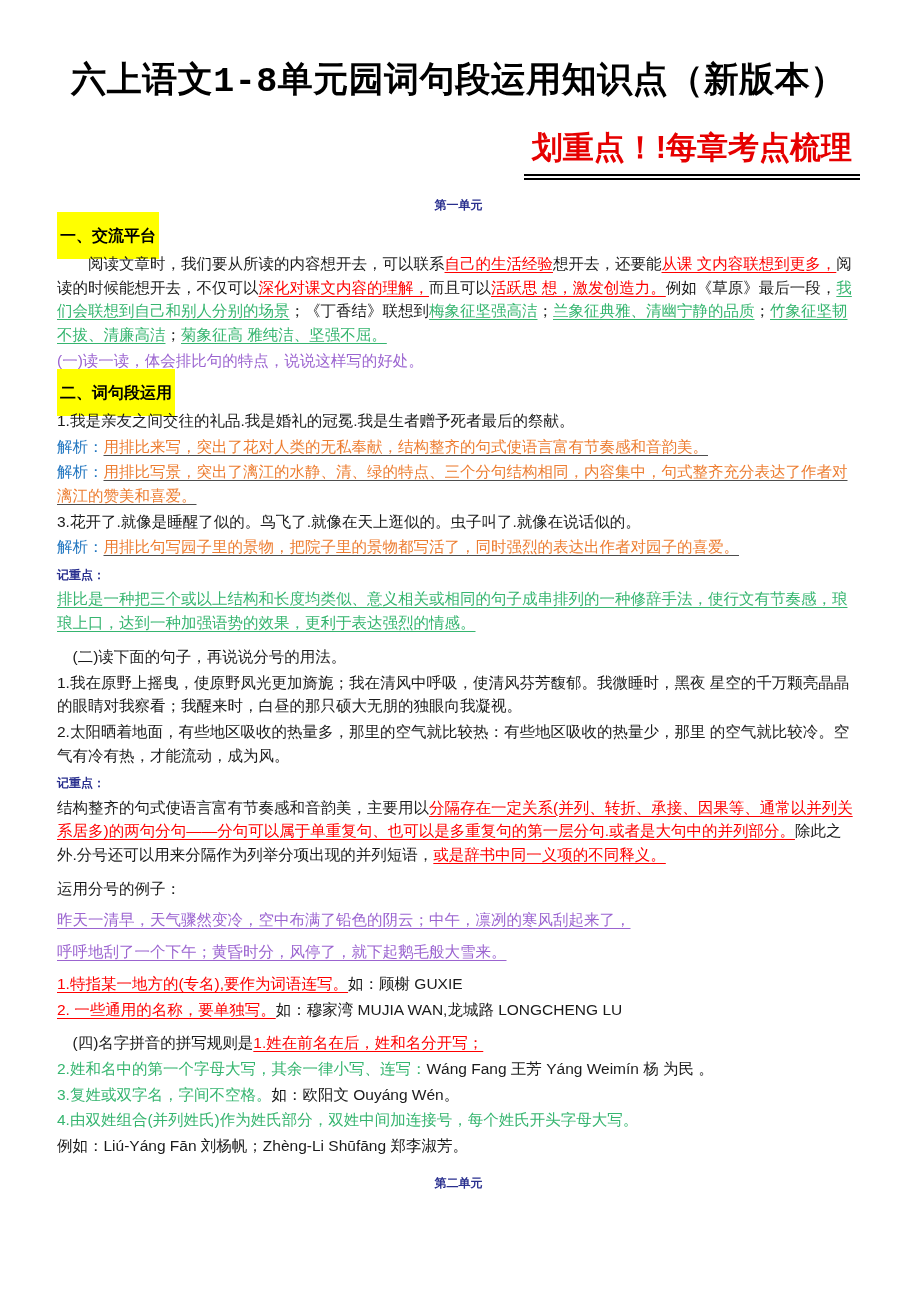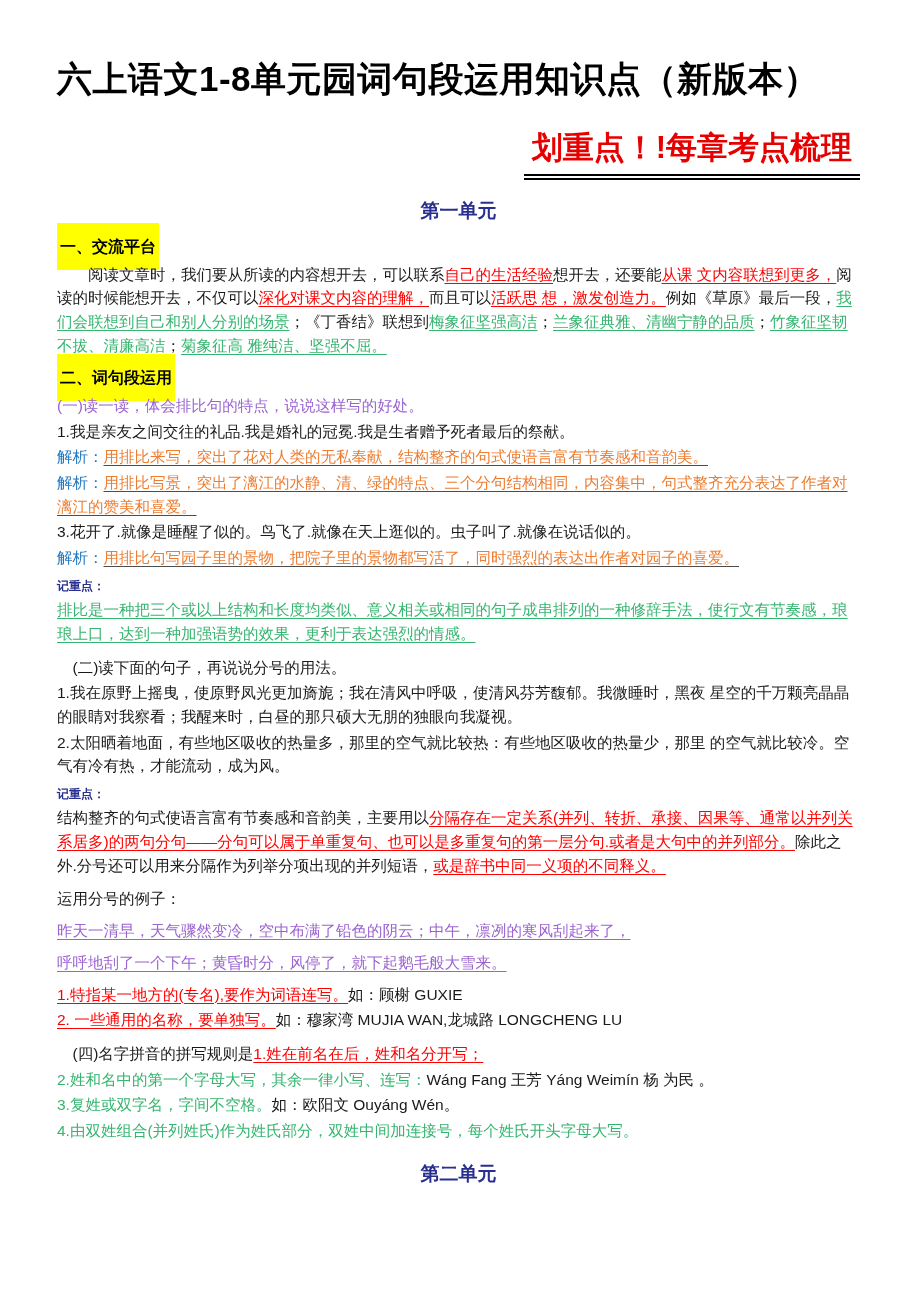--- a/index.html
+++ b/index.html
@@ -1,22 +1,22 @@
 <!DOCTYPE html>
 <html lang="zh"><head>
 <meta charset="utf-8">
 <style>
   html,body{margin:0;padding:0;background:#ffffff;}
   body{width:917px;font-family:"Liberation Sans","DejaVu Sans",sans-serif;color:#1a1a1a;}
   .page{padding:6px 57px 26px 57px;}
-  .doc-title{font-size:35px;font-weight:900;text-align:left;margin:50px 0 0 0;color:#000;letter-spacing:0.5px;}
+  .doc-title{font-size:35px;font-weight:900;text-align:center;margin:50px 0 0 0;color:#000;letter-spacing:0.5px;font-family:Liberation Mono, monospace;}
   .subtitle-row{text-align:right;margin:24px 0 4px 0;}
   .doc-subtitle{display:inline-block;font-size:31px;font-weight:900;color:#e60000;margin:0;padding:0 8px 5px 8px;border-bottom:6px double #000;}
   .para{font-size:15.5px;line-height:1.53;margin:2px 0;}
-  .unit{text-align:center;color:#292f8e;font-weight:700;font-size:19px;margin:16px 0 10px 0;}
+  .unit{text-align:center;color:#292f8e;font-weight:700;font-size:12px;margin:16px 0 10px 0;}
   .hl{margin:9px 0 3px 0;font-weight:700;font-size:16px;color:#000;}
   .hl .hlbg{background:#ffff00;padding:15px 3px;}
   .kp{color:#292f8e;font-weight:700;margin:7px 0 3px 0;font-size:12px;}
   .sub{margin-top:10px;}
   .ex{margin:8px 0;}
   .c-k{color:#1a1a1a;}
   .c-r{color:#fe0000;}
   .c-g{color:#35b56f;}
   .c-o{color:#ed7d31;}
   .c-p{color:#9b64d0;}
@@ -31,22 +31,22 @@
   <header>
     <h1 class="doc-title">六上语文1-8单元园词句段运用知识点（新版本）</h1>
     <div class="subtitle-row">
       <h2 class="doc-subtitle">划重点！!每章考点梳理</h2>
     </div>
   </header>
   <main>
       <div class="para unit">第一单元</div>
       <div class="para hl"><span class="hlbg">一、交流平台</span></div>
       <div class="para" style="text-indent: 2em;"><span class="c-k">阅读文章时，我们要从所读的内容想开去，可以联系</span><span class="c-r u">自己的生活经验</span><span class="c-k">想开去，还要能</span><span class="c-r u">从课 文内容联想到更多，</span><span class="c-k">阅读的时候能想开去，不仅可以</span><span class="c-r u">深化对课文内容的理解，</span><span class="c-k">而且可以</span><span class="c-r u">活跃思 想，激发创造力。</span><span class="c-k">例如《草原》最后一段，</span><span class="c-g u">我们会联想到自己和别人分别的场景</span><span class="c-k">；《丁香结》联想到</span><span class="c-g u">梅象征坚强高洁</span><span class="c-k">；</span><span class="c-g u">兰象征典雅、清幽宁静的品质</span><span class="c-k">；</span><span class="c-g u">竹象征坚韧不拔、清廉高洁</span><span class="c-k">；</span><span class="c-g u">菊象征高 雅纯洁、坚强不屈。</span></div>
+      <div class="para"><span class="c-p">(一)读一读，体会排比句的特点，说说这样写的好处。</span></div>
       <div class="para hl"><span class="hlbg">二、词句段运用</span></div>
-      <div class="para"><span class="c-p">(一)读一读，体会排比句的特点，说说这样写的好处。</span></div>
       <div class="para"><span class="c-k">1.我是亲友之间交往的礼品.我是婚礼的冠冕.我是生者赠予死者最后的祭献。</span></div>
       <div class="para"><span class="c-b">解析：</span><span class="c-o u">用排比来写，突出了花对人类的无私奉献，结构整齐的句式使语言富有节奏感和音韵美。</span></div>
       <div class="para"><span class="c-b">解析：</span><span class="c-o u">用排比写景，突出了漓江的水静、清、绿的特点、三个分句结构相同，内容集中，句式整齐充分表达了作者对漓江的赞美和喜爱。</span></div>
       <div class="para"><span class="c-k">3.花开了.就像是睡醒了似的。鸟飞了.就像在天上逛似的。虫子叫了.就像在说话似的。</span></div>
       <div class="para"><span class="c-b">解析：</span><span class="c-o u">用排比句写园子里的景物，把院子里的景物都写活了，同时强烈的表达出作者对园子的喜爱。</span></div>
       <div class="para kp">记重点：</div>
       <div class="para"><span class="c-g u">排比是一种把三个或以上结构和长度均类似、意义相关或相同的句子成串排列的一种修辞手法，使行文有节奏感，琅琅上口，达到一种加强语势的效果，更利于表达强烈的情感。</span></div>
       <div class="para sub" style="text-indent: 1em;"><span class="c-k">(二)读下面的句子，再说说分号的用法。</span></div>
       <div class="para"><span class="c-k">1.我在原野上摇曳，使原野凤光更加旖旎；我在清风中呼吸，使清风芬芳馥郁。我微睡时，黑夜 星空的千万颗亮晶晶的眼睛对我察看；我醒来时，白昼的那只硕大无朋的独眼向我凝视。</span></div>
       <div class="para"><span class="c-k">2.太阳晒着地面，有些地区吸收的热量多，那里的空气就比较热：有些地区吸收的热量少，那里 的空气就比较冷。空气有冷有热，才能流动，成为风。</span></div>
@@ -54,15 +54,16 @@
       <div class="para"><span class="c-k">结构整齐的句式使语言富有节奏感和音韵美，主要用以</span><span class="c-r u">分隔存在一定关系(并列、转折、承接、因果等、通常以并列关系居多)的两句分句——分句可以属于单重复句、也可以是多重复句的第一层分句.或者是大句中的并列部分。</span><span class="c-k">除此之外.分号还可以用来分隔作为列举分项出现的并列短语，</span><span class="c-r u">或是辞书中同一义项的不同释义。</span></div>
       <div class="para sub"><span class="c-k">运用分号的例子：</span></div>
       <div class="para ex"><span class="c-p u">昨天一清早，天气骤然变冷，空中布满了铅色的阴云；中午，凛冽的寒风刮起来了，</span></div>
       <div class="para ex"><span class="c-p u">呼呼地刮了一个下午；黄昏时分，风停了，就下起鹅毛般大雪来。</span></div>
       <div class="para"><span class="c-r u">1.特指某一地方的(专名),要作为词语连写。</span><span class="c-k">如：顾榭 GUXIE</span></div>
       <div class="para"><span class="c-r u">2. 一些通用的名称，要单独写。</span><span class="c-k">如：穆家湾 MUJIA  WAN,龙城路 LONGCHENG   LU</span></div>
       <div class="para sub" style="text-indent: 1em;"><span class="c-k">(四)名字拼音的拼写规则是</span><span class="c-r u">1.姓在前名在后，姓和名分开写；</span></div>
       <div class="para"><span class="c-g">2.姓和名中的第一个字母大写，其余一律小写、连写：</span><span class="c-k">Wáng   Fang 王芳 Yáng   Weimín 杨 为民 。</span></div>
       <div class="para"><span class="c-g">3.复姓或双字名，字间不空格。</span><span class="c-k">如：欧阳文 Ouyáng     Wén。</span></div>
       <div class="para"><span class="c-g">4.由双姓组合(并列姓氏)作为姓氏部分，双姓中间加连接号，每个姓氏开头字母大写。</span></div>
+      <div class="para"><span class="c-k">例如：Liú-Yáng    Fān 刘杨帆；Zhèng-Li    Shūfāng 郑李淑芳。</span></div>
       <div class="para unit">第二单元</div>
     </main>
 </div>
 
 </body></html>

